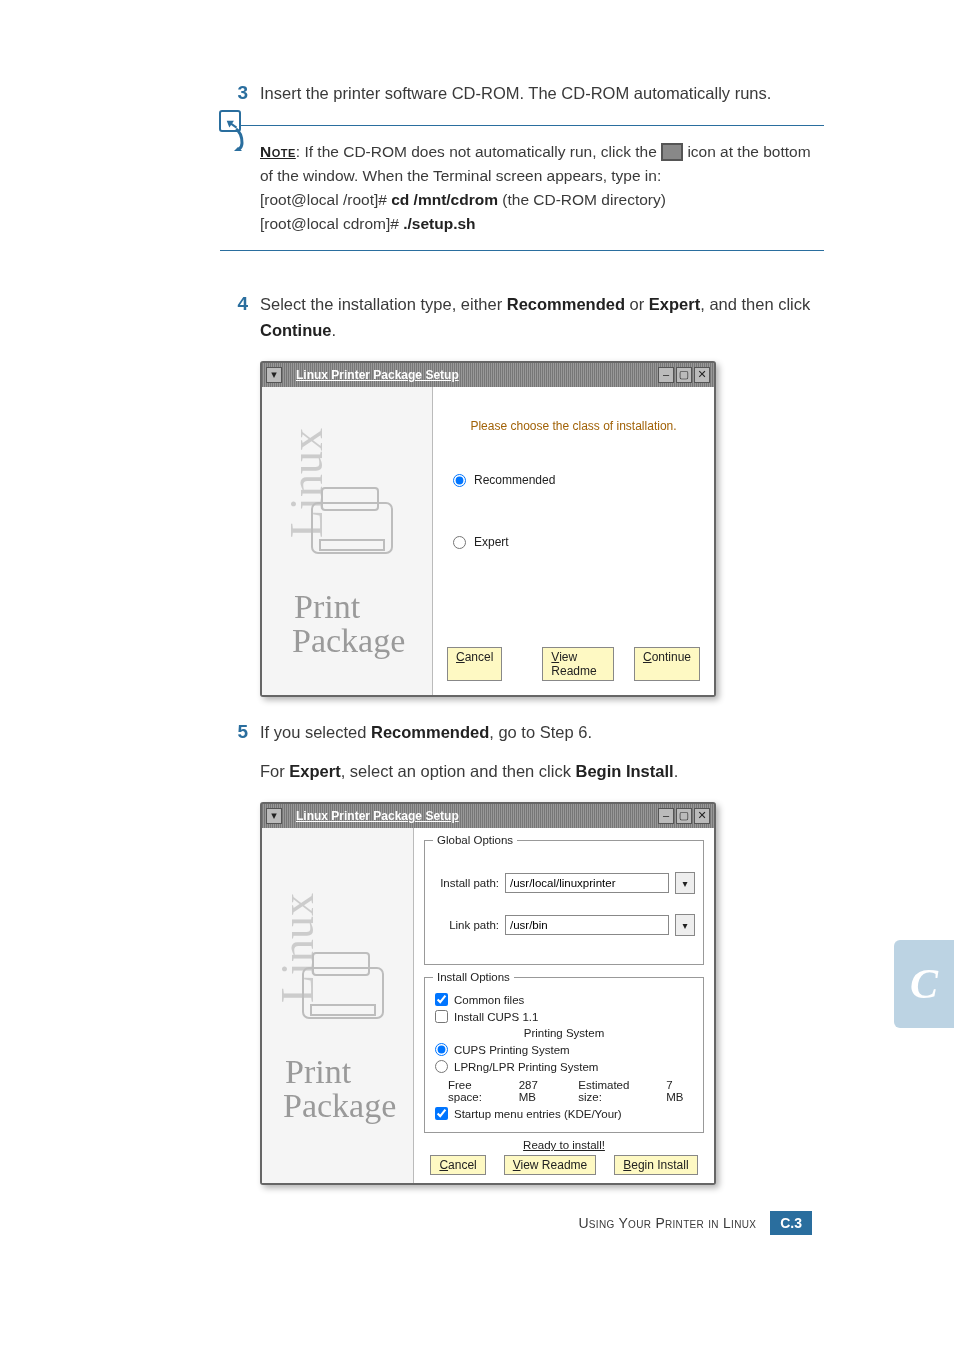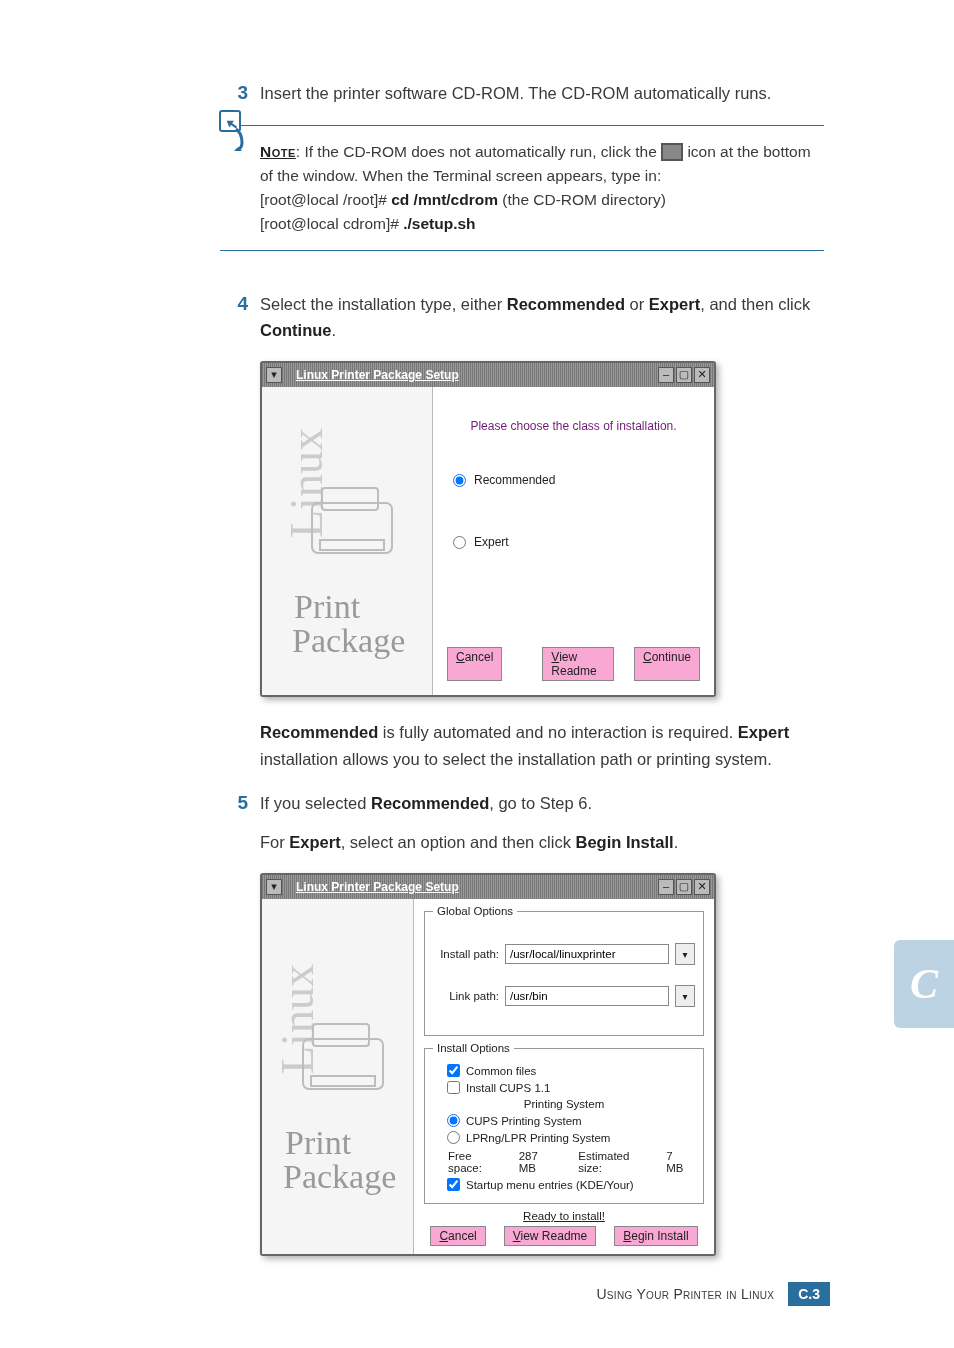--- a/index.html
+++ b/index.html
@@ -129,41 +129,41 @@
     padding: 14px 14px 14px 14px;
   }
   .ss1-right {
     min-height: 280px;
     display: flex;
     flex-direction: column;
   }
   .ss1-msg {
     text-align: center;
     font-size: 12px;
-    color: #701a75;
+    color: #a16207;
     margin: 18px 0 40px 0;
   }
   .ss-radio {
     display: flex;
     align-items: center;
     gap: 8px;
     font-size: 12px;
     margin-left: 6px;
   }
   .ss-radio input { margin:0; }
   .ss1-gap { flex:1; }
   .ss-btnrow {
     display: flex;
     gap: 20px;
     justify-content: flex-start;
     margin-top: 18px;
   }
   .ss-btn {
     border: 1px solid #888;
-    background: #f9a8d4;
+    background: #fef9c3;
     padding: 2px 8px;
     font-size: 12px;
     cursor: default;
   }
   .ss-btn span { text-decoration: underline; }
   
   .ss2-right { padding: 6px 10px 8px 10px; font-size:11.5px; }
   fieldset {
     border: 1px solid #999;
     margin: 0 0 6px 0;
@@ -174,21 +174,21 @@
   .line label { width: 66px; text-align:right; font-size:11.5px; }
   .line input[type=text] {
     flex:1; border:1px solid #888; background:#fff; height:18px;
     font-size:11.5px; padding:0 4px;
   }
   .line .dd {
     width:18px; height:20px; border:1px solid #888;
     display:flex; align-items:center; justify-content:center;
     background:#eee; font-size:10px;
   }
-  .chk { display:flex; align-items:center; gap:6px; font-size:11.5px; margin:4px 0 4px 14px; }
+  .chk { display:flex; align-items:center; gap:6px; font-size:11.5px; margin:4px 0 4px 2px; }
   .chk input { margin:0; }
   .sub-title { text-align:center; font-size:11.5px; margin: 2px 0 4px 0; }
   .ready { text-align:center; font-size:11.5px; margin: 6px 0 4px 0; text-decoration: underline; }
   .ss2-btnrow { display:flex; gap:18px; justify-content:center; }
   .info-line { display:flex; gap:10px; font-size:11.5px; margin:6px 2px 4px 2px;padding-left:13px;}
   .info-line .lab { width:auto; }
   .info-line .spacer { flex:1; }
   
   .thumb-tab {
     position: absolute;
@@ -202,21 +202,21 @@
     color: #fff;
     font-size: 42px;
     font-style: italic;
     font-weight: bold;
     display:flex; align-items:center; justify-content:center;
     font-family: Georgia, serif;
   }
   .footer {
     position: absolute;
     bottom: 32px;
-    right: 124px;
+    right: 142px;
     display:flex;
     align-items:center;
     gap:14px;
   }
   .footer-text {
     font-variant: small-caps;
     font-size: 14px;
     color: #3a3a3a;
     letter-spacing:.3px;
   }
@@ -301,26 +301,20 @@
           <div class="ss-btn"><span>C</span><span style="text-decoration:none">ancel</span></div>
           <div style="flex:1"></div>
           <div class="ss-btn"><span>V</span><span style="text-decoration:none">iew Readme</span></div>
           <div class="ss-btn"><span>C</span><span style="text-decoration:none">ontinue</span></div>
         </div>
       </div>
     </div>
   </div>
 </div>
 
-<div class="step">
-  <div class="step-number"></div>
-  <div class="step-text">
-    <b>Recommended</b><span> is fully automated and no interaction is required. </span><b>Expert</b><span> installation allows you to select the installation path or printing system.</span>
-  </div>
-</div>
 
 <div class="step" style="margin-top:10px;">
   <div class="step-number">5</div>
   <div class="step-text">
     <span>If you selected </span><b>Recommended</b><span>, go to Step 6.</span>
   </div>
 </div>
 <div class="step" style="margin-top:-6px;">
   <div class="step-number"></div>
   <div class="step-text">

